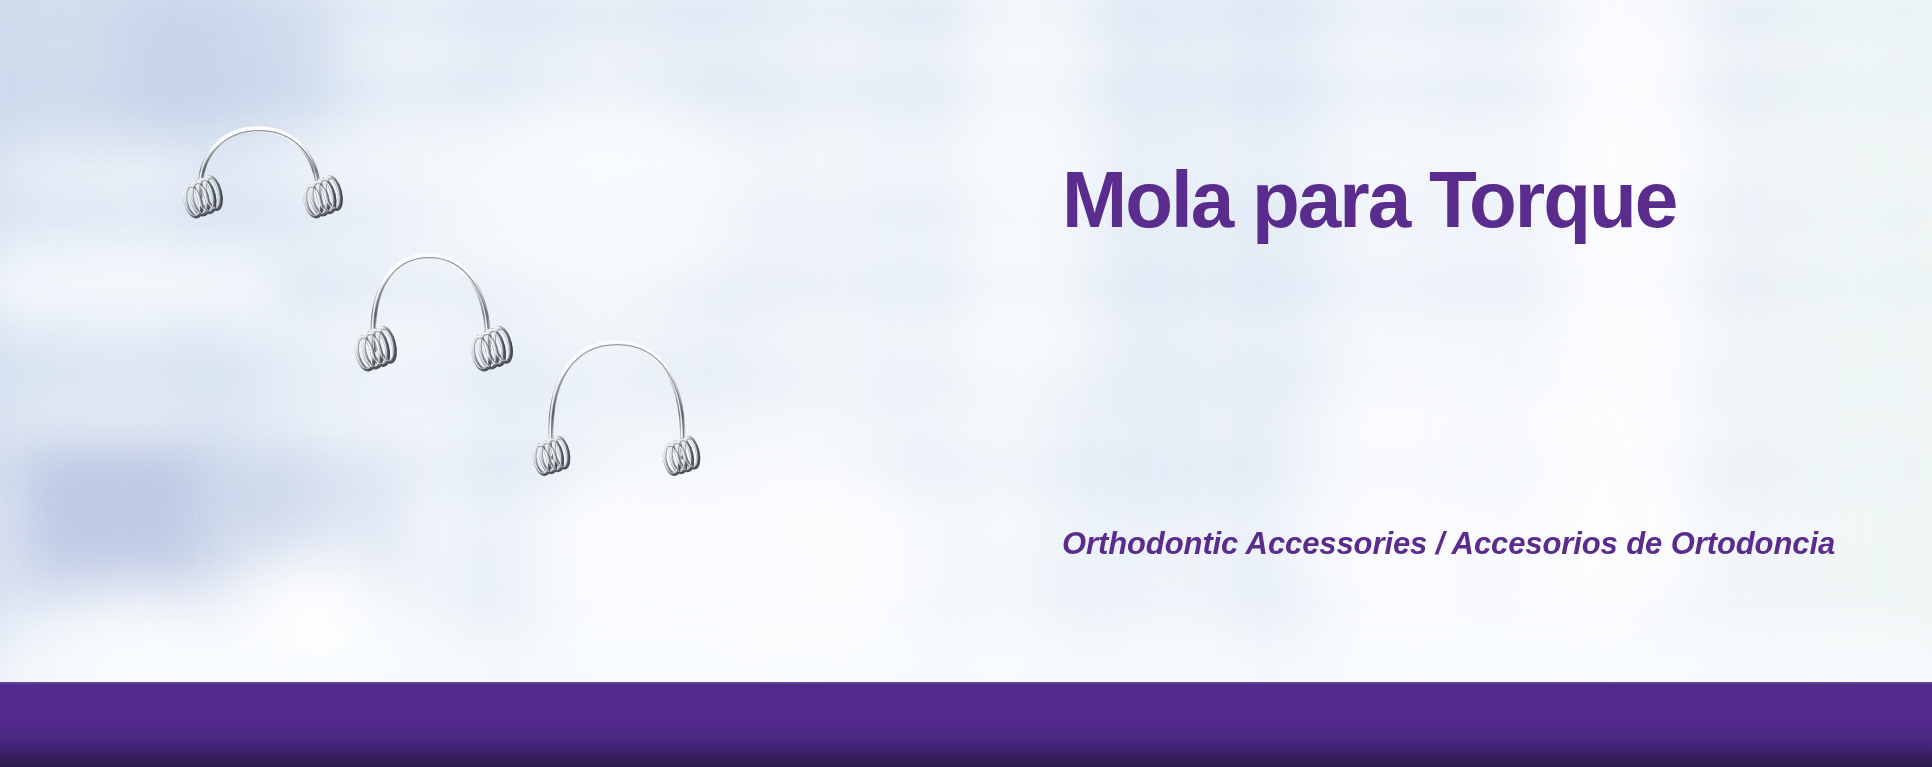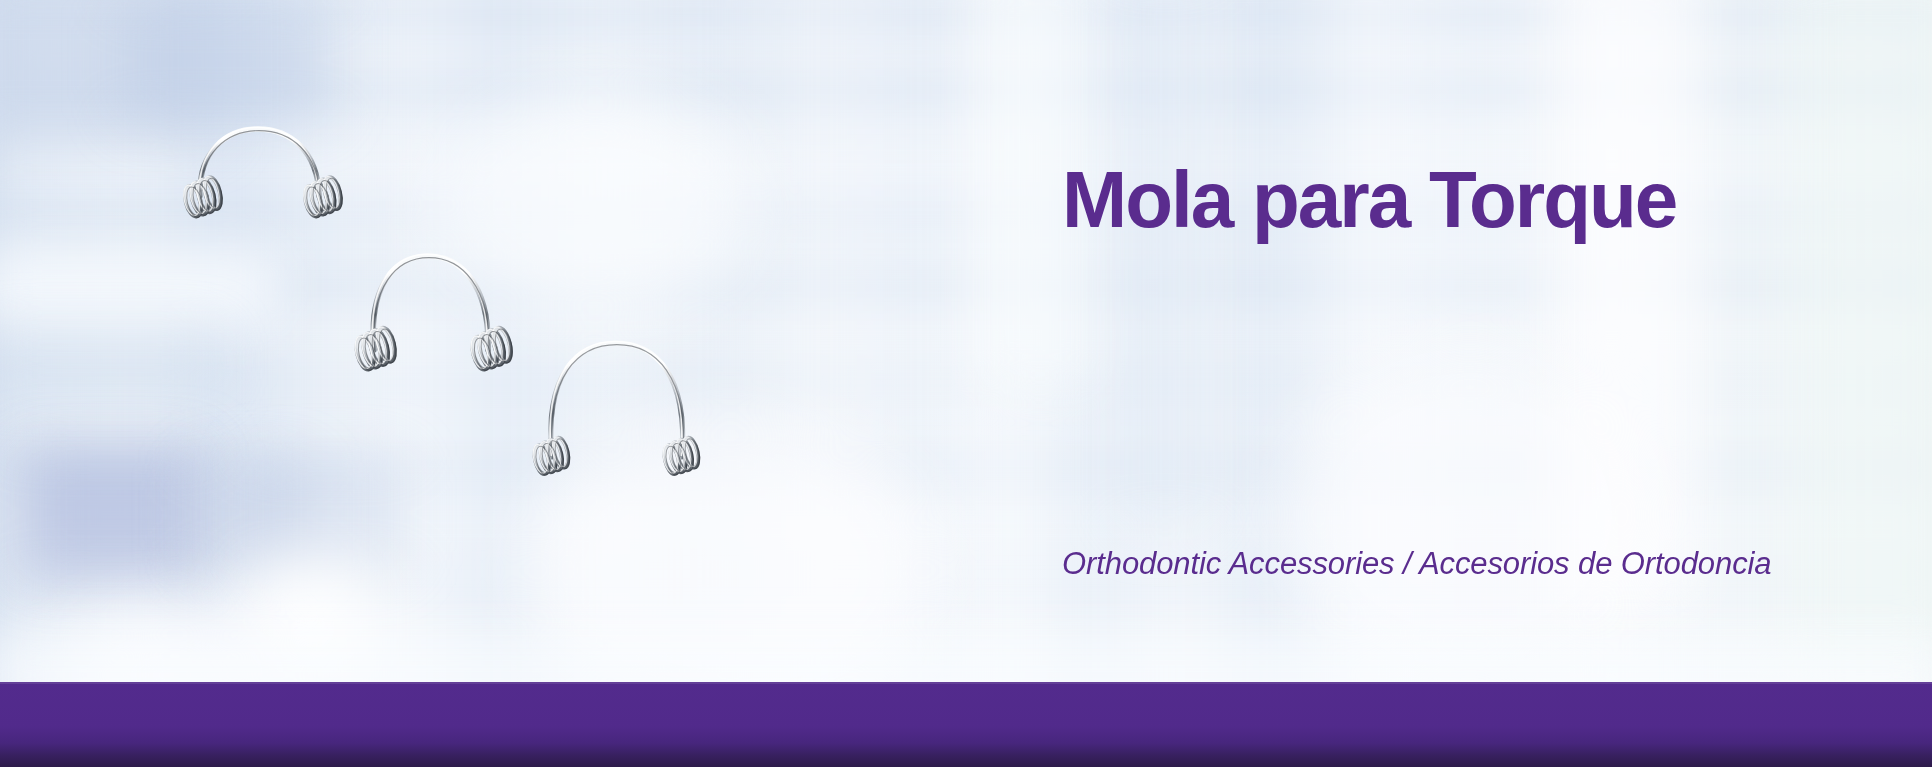--- a/index.html
+++ b/index.html
@@ -116,24 +116,24 @@
     position:absolute;
     left:1px; top:497px;
     font-size:35px;
     font-weight:normal;
     letter-spacing:-0.3px;
     color:#5a2c8e;
     white-space:nowrap;
   }
   #subtitle-en{
     position:absolute;
-    left:0px; top:546px;
+    left:0px; top:526px;
     font-size:31px;
     font-style:italic;
-    font-weight:normal;
+    font-weight:bold;
     letter-spacing:-0.1px;
     color:#5a2c8e;
     white-space:nowrap;
   }
 
   
   #bottom-bar{
     position:absolute;
     left:0; right:0;
     top:682px; height:85px;

